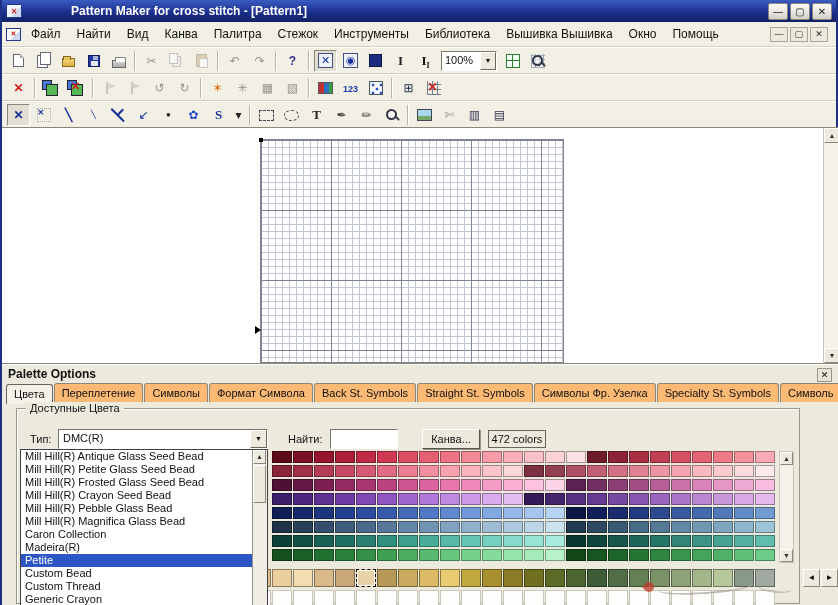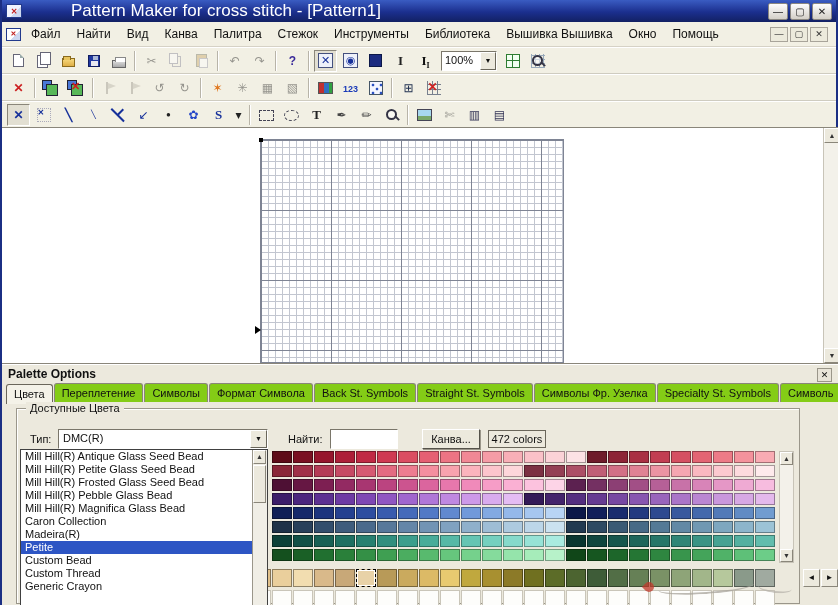--- a/index.html
+++ b/index.html
@@ -6,21 +6,21 @@
   body{width:838px;height:605px;overflow:hidden;position:relative;background:#ece9dd;
        font-family:"Liberation Sans",sans-serif;font-size:12px;color:#111;}
   .window{position:absolute;inset:0;border-left:2px solid #1b2f84;border-right:2px solid #1b2f84;box-sizing:border-box;}
 
   
   .titlebar{height:22px;display:flex;align-items:center;gap:4px;padding:0 4px;
     background:linear-gradient(180deg,#3a5cc2 0%,#1b2f8e 55%,#122063 100%);}
   .app-icon{width:16px;height:14px;background:linear-gradient(135deg,#f0f4ff 0 60%,#cdd8f0 60%);
     border:1px solid #223a8c;display:inline-flex;align-items:center;justify-content:center;box-sizing:border-box;}
   .app-icon::after{content:"✕";font-size:8px;font-weight:bold;color:#c02020;}
-  .title-text{flex:1;color:#fff;font-weight:normal;font-size:17px;white-space:nowrap;overflow:hidden;padding-left:45px;}
+  .title-text{flex:1;color:#fff;font-weight:bold;font-size:12px;white-space:nowrap;overflow:hidden;padding-left:45px;}
   .winbtn{width:20px;height:17px;background:linear-gradient(#fdfdfd,#d4d0c8);border:1px solid #8a8781;
     border-radius:2px;font-size:10px;line-height:15px;text-align:center;color:#222;box-sizing:border-box;}
 
   
   .menubar{height:24px;display:flex;align-items:center;background:#f2f0e4;border-bottom:1px solid #d6d2c6;padding:0 4px;}
   .child-icon{width:15px;height:13px;background:linear-gradient(135deg,#fff 0 60%,#cdd8f0 60%);
     border:1px solid #223a8c;display:inline-flex;align-items:center;justify-content:center;box-sizing:border-box;margin-right:2px;}
   .child-icon::after{content:"✕";font-size:7px;font-weight:bold;color:#c02020;}
   .menu-item{padding:3px 8px;font-size:12px;}
   #mdi-controls{margin-left:auto;display:flex;gap:2px;padding-right:4px;}
@@ -132,21 +132,21 @@
   .sb-up{top:0;} .sb-down{bottom:0;}
 
   
   .panel{position:absolute;left:0;top:363px;width:838px;height:242px;background:#ece9dd;
     border-top:1px solid #8a867a;box-shadow:inset 0 1px 0 #fff;box-sizing:border-box;}
   .panel-header{position:absolute;top:3px;left:6px;font-weight:bold;font-size:12px;}
   .panel-close{position:absolute;top:4px;right:8px;width:15px;height:14px;border:1px solid #9a968a;background:#e8e4d8;
     font-size:9px;line-height:12px;text-align:center;box-sizing:border-box;}
   #tabs{position:absolute;left:4px;top:19px;right:2px;height:23px;white-space:nowrap;overflow:hidden;}
   .tab{display:inline-block;padding:3px 7px;font-size:11px;border:1px solid #8a867a;border-bottom:none;
-    border-radius:3px 3px 0 0;background:#84cc16;margin-right:1px;}
+    border-radius:3px 3px 0 0;background:#fdba74;margin-right:1px;}
   .tab.active{background:#f4f2e8;border-color:#6a665a;position:relative;top:1px;padding-bottom:4px;}
   .groupbox{position:absolute;left:14px;top:44px;width:784px;height:196px;border:1px solid #9a968a;
     box-shadow:inset 1px 1px 0 #fff;box-sizing:border-box;}
   .group-legend{position:absolute;left:24px;top:38px;background:#ece9dd;padding:0 4px;font-size:11px;}
   .ctl-label{position:absolute;font-size:11px;}
   .lbl-type{left:28px;top:69px;}
   .lbl-find{left:286px;top:69px;}
   .combo{position:absolute;left:56px;top:65px;width:210px;height:20px;background:#fff;display:flex;
     border:1px solid;border-color:#7a766a #fff #fff #7a766a;box-sizing:border-box;}
   .combo .val{flex:1;font-size:11px;padding:2px 4px;white-space:nowrap;overflow:hidden;}
@@ -451,20 +451,21 @@
     <span class="ctl-label lbl-find">Найти:</span>
     <input class="find-input" value="" style="">
     <span class="new-btn">Канва...</span>
     <span class="count-box">472 colors</span>
 
     <div class="dd-list">
       <div id="dd-items">
           <div class="dd-item">Mill Hill(R) Antique Glass Seed Bead</div>
           <div class="dd-item">Mill Hill(R) Petite Glass Seed Bead</div>
           <div class="dd-item">Mill Hill(R) Frosted Glass Seed Bead</div>
+          <div class="dd-item">Mill Hill(R) Crayon Seed Bead</div>
           <div class="dd-item">Mill Hill(R) Pebble Glass Bead</div>
           <div class="dd-item">Mill Hill(R) Magnifica Glass Bead</div>
           <div class="dd-item">Caron Collection</div>
           <div class="dd-item">Madeira(R)</div>
           <div class="dd-item sel">Petite</div>
           <div class="dd-item">Custom Bead</div>
           <div class="dd-item">Custom Thread</div>
           <div class="dd-item">Generic Crayon</div>
         </div>
       <div class="dd-scroll">

